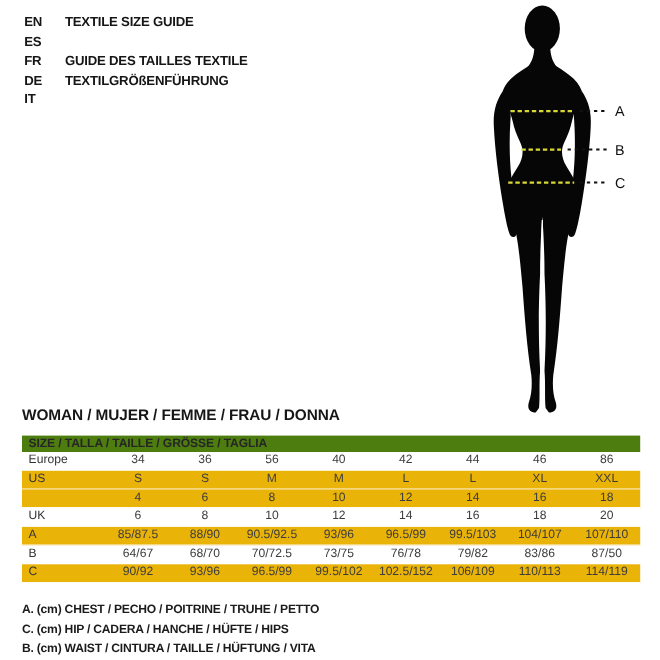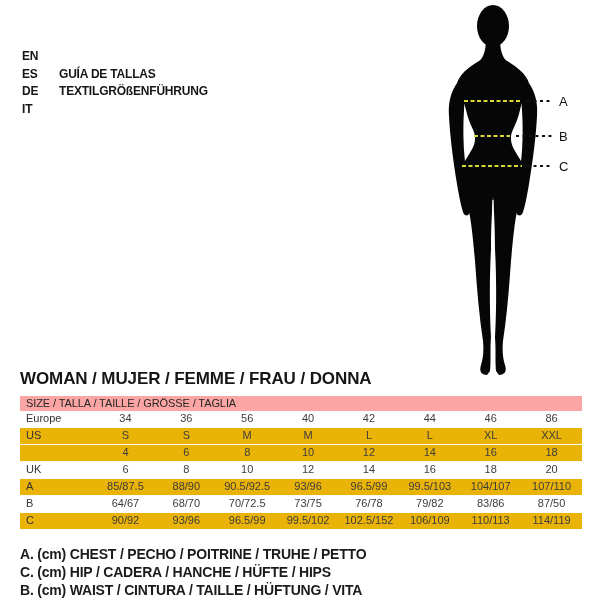--- a/index.html
+++ b/index.html
@@ -14,42 +14,42 @@
   
   .lang-block {
     position: absolute; left: 22px; top: 12px;
   }
   .lang-row {
     display: flex; align-items: baseline;
     height: 17.5px; line-height: 17.5px;
     font-size: 12px; font-weight: 700; letter-spacing: -0.2px;
     color: #161616;
   }
-  .lang-code { width: 37px; flex: 0 0 37px; margin-top: 36px; }
+  .lang-code { width: 37px; flex: 0 0 37px; }
   .lang-label { white-space: nowrap; }
 
   
   .figure-svg { position: absolute; left: 393px; top: 0; }
 
   
   .section-title {
     position: absolute; left: 20px; top: 369px;
-    font-size: 17px; font-weight: 700; letter-spacing: -0.1px;
+    font-size: 14px; font-weight: 700; letter-spacing: -0.1px;
     color: #161616;
   }
 
   
   .size-table {
     position: absolute; left: 20px; top: 396px; width: 562px;
     font-size: 11px;
   }
   .table-header {
     height: 15px; line-height: 15px;
-    background: #fca5a5;
-    color: #262626; font-weight: 400; letter-spacing: -0.1px;
+    background: #4d7c0f;
+    color: #262626; font-weight: 700; letter-spacing: -0.1px;
     padding-left: 6px;
   }
   .trow {
     display: grid;
     grid-template-columns: 75px repeat(8, 1fr);
     height: 17px; line-height: 15.2px;
     background: #ffffff;
     border-bottom: 1px solid rgba(255,255,255,0.95);
   }
   .trow.shaded { background: #eab308; }
@@ -57,34 +57,38 @@
     text-align: center; color: #3c3c3c;
     white-space: nowrap; overflow: visible;
     font-size: 11px;
   }
   .tcell.label { text-align: left; padding-left: 6px; color: #333333; }
 
   
   .legend { position: absolute; left: 20px; top: 545px; }
   .legend-line {
     height: 18.2px; line-height: 18.2px;
-    font-size: 14px; font-weight: 700; letter-spacing: -0.2px;
+    font-size: 11px; font-weight: 700; letter-spacing: -0.2px;
     color: #1b1b1b; white-space: nowrap;
   }
 </style>
 </head>
 <body>
 
 <div class="lang-block">
   <div class="lang-row">
     <span class="lang-code">EN</span>
+    <span class="lang-label">TEXTILE SIZE GUIDE</span>
   </div>
   <div class="lang-row">
     <span class="lang-code">ES</span>
-    <span class="lang-label">GUÍA DE TALLAS</span>
+  </div>
+  <div class="lang-row">
+    <span class="lang-code">FR</span>
+    <span class="lang-label">GUIDE DES TAILLES TEXTILE</span>
   </div>
   <div class="lang-row">
     <span class="lang-code">DE</span>
     <span class="lang-label">TEXTILGRÖßENFÜHRUNG</span>
   </div>
   <div class="lang-row">
     <span class="lang-code">IT</span>
   </div>
 </div>
 

